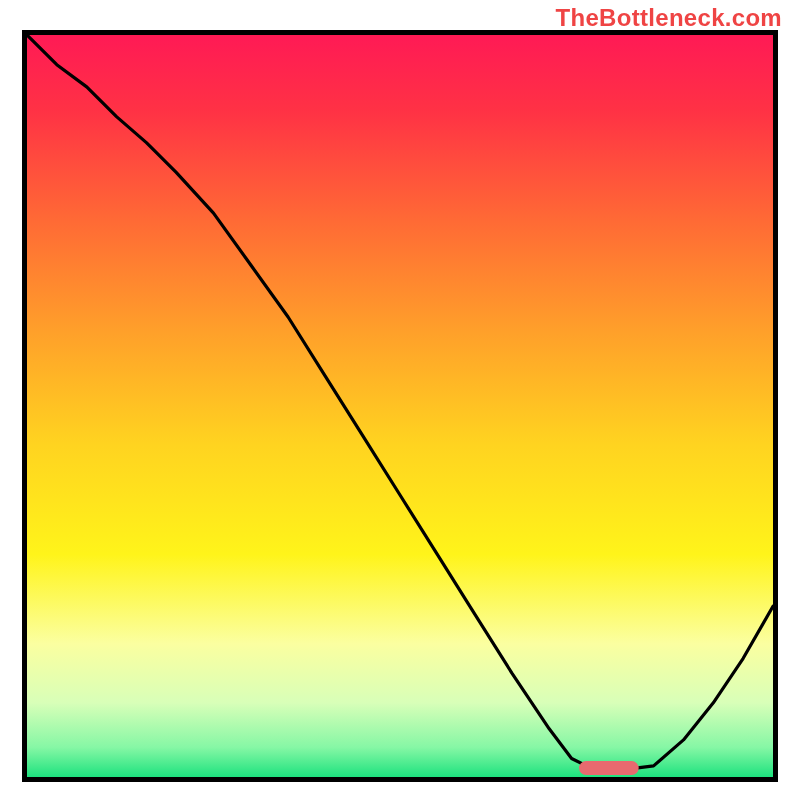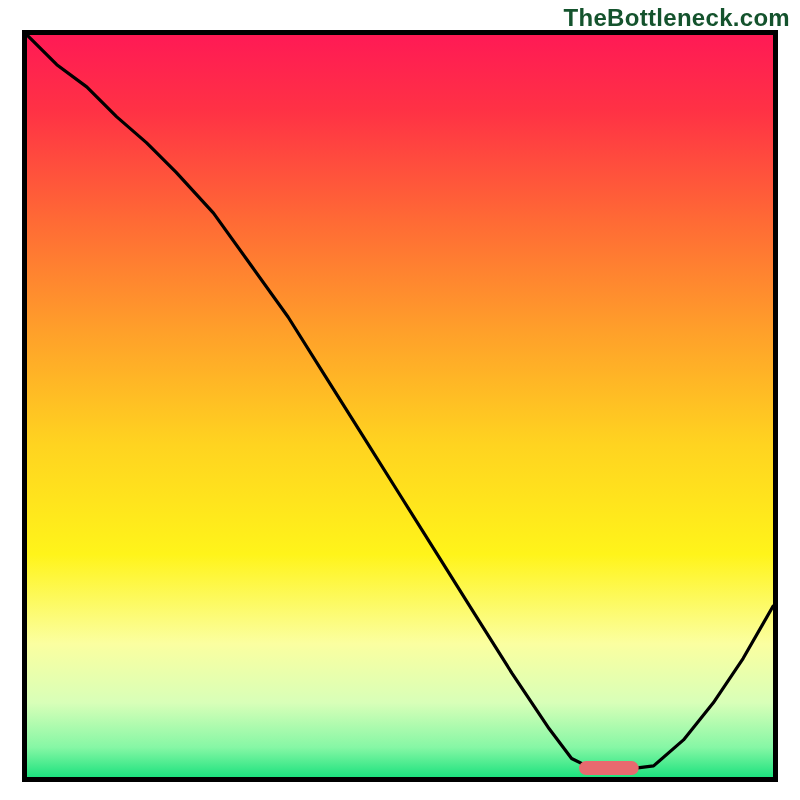--- a/index.html
+++ b/index.html
@@ -11,25 +11,25 @@
     overflow: hidden;
   }
   .chart-container {
     position: relative;
     width: 800px;
     height: 800px;
   }
   .watermark {
     position: absolute;
     top: 4px;
-    right: 10px;
+    right: 18px;
     font-family: Arial, Helvetica, sans-serif;
     font-size: 24px;
     font-weight: 600;
-    color: #14532d;
+    color: #ef4444;
     letter-spacing: 0.3px;
   }
   .plot-frame {
     position: absolute;
     left: 22px;
     top: 30px;
     width: 756px;
     height: 752px;
     border: 5px solid #000;
     box-sizing: border-box;

